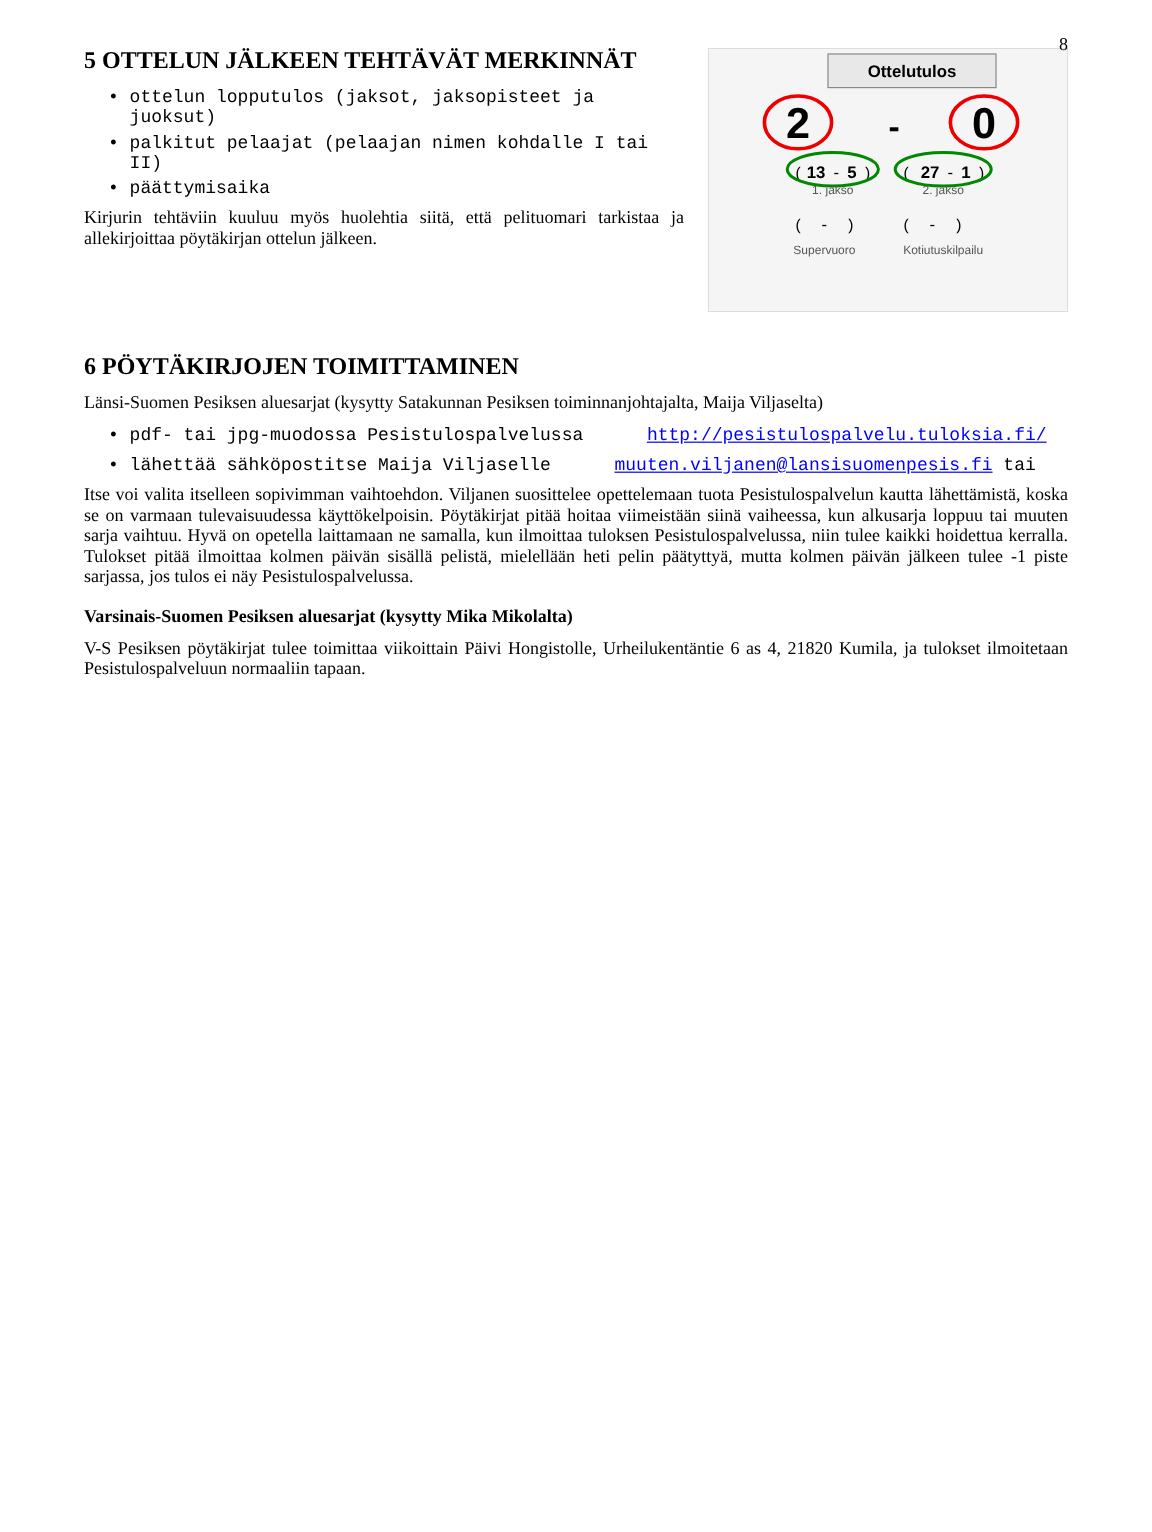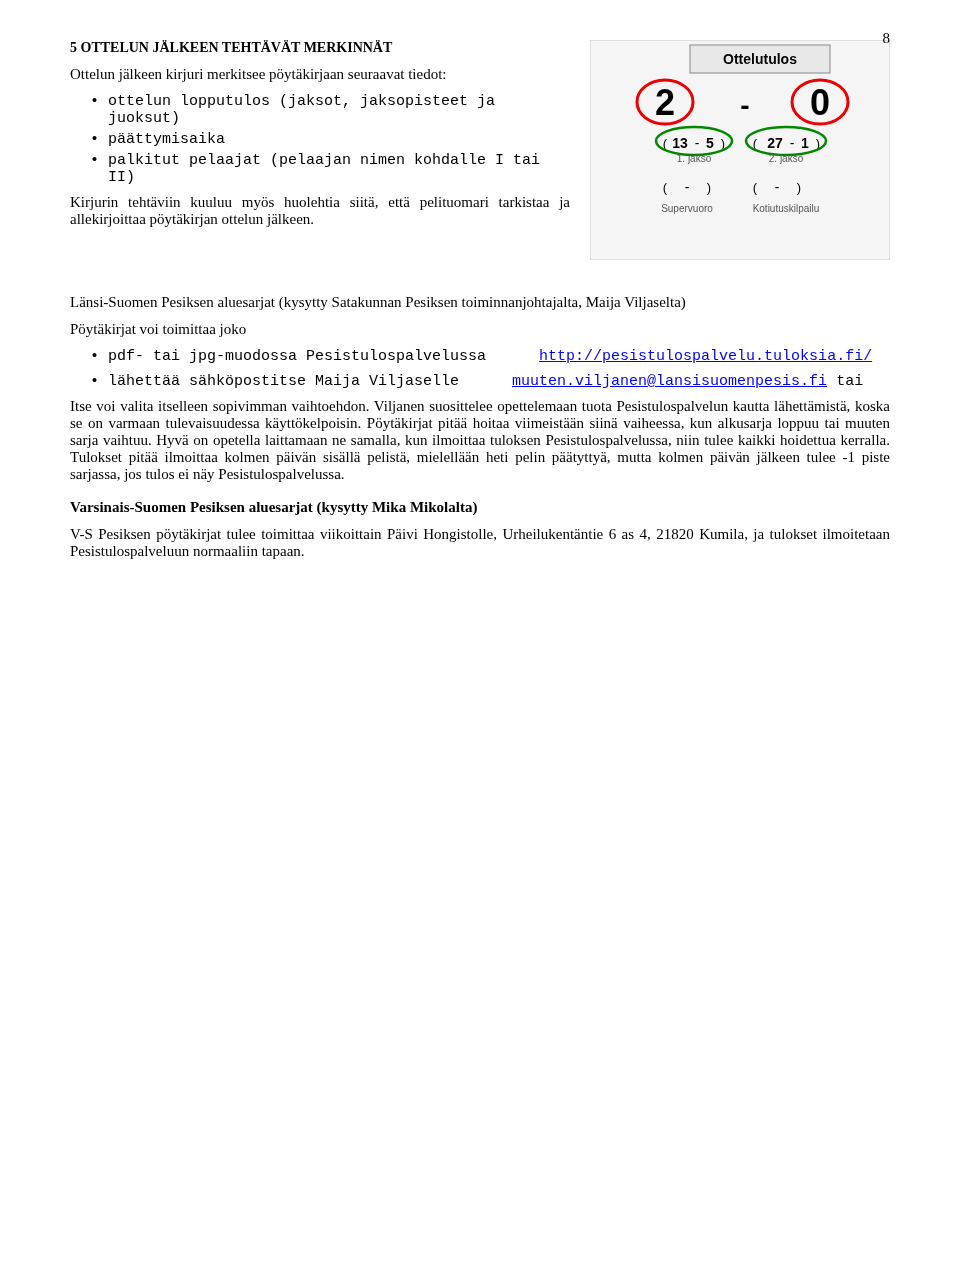--- a/index.html
+++ b/index.html
@@ -13,21 +13,21 @@
       padding: 40px 70px 40px 70px;
       position: relative;
     }
     .page-number {
       position: absolute;
       top: 30px;
       right: 70px;
       font-size: 15px;
     }
     .section-header {
-      font-size: 14px;
+      font-size: 20px;
       font-weight: bold;
       margin-bottom: 10px;
     }
     .section-5 {
       display: flex;
       gap: 20px;
       margin-bottom: 30px;
     }
     .section-5-text {
       flex: 1;
@@ -70,25 +70,24 @@
     }
   </style>
 </head>
 <body>
 
 <div class="page-number">8</div>
 
 <div class="section-5">
   <div class="section-5-text">
     <div class="section-header">5  OTTELUN JÄLKEEN TEHTÄVÄT MERKINNÄT</div>
-    <p>Ottelun jälkeen kirjuri merkitsee pöytäkirjaan seuraavat tiedot:</p>
     <ul class="bullet-list">
       <li>ottelun lopputulos (jaksot, jaksopisteet ja juoksut)</li>
+      <li>palkitut pelaajat (pelaajan nimen kohdalle I tai II)</li>
       <li>päättymisaika</li>
-      <li>palkitut pelaajat (pelaajan nimen kohdalle I tai II)</li>
     </ul>
     <p>Kirjurin tehtäviin kuuluu myös huolehtia siitä, että pelituomari tarkistaa ja allekirjoittaa pöytäkirjan ottelun jälkeen.</p>
   </div>
   <div class="section-5-image">
     
     <svg width="300" height="220" viewBox="0 0 300 220" xmlns="http://www.w3.org/2000/svg">
 
       <rect width="300" height="220" fill="#f5f5f5" stroke="#ccc" stroke-width="1"></rect>
 
       <rect x="100" y="5" width="140" height="28" fill="#e8e8e8" stroke="#888" stroke-width="1"></rect>
@@ -131,26 +130,26 @@
       <text x="187" y="152" text-anchor="middle" font-family="Arial, sans-serif" font-size="14" fill="#000">-</text>
       <text x="209" y="152" text-anchor="middle" font-family="Arial, sans-serif" font-size="13" fill="#000">)</text>
 
       <text x="97" y="172" text-anchor="middle" font-family="Arial, sans-serif" font-size="10" fill="#555">Supervuoro</text>
       <text x="196" y="172" text-anchor="middle" font-family="Arial, sans-serif" font-size="10" fill="#555">Kotiutuskilpailu</text>
     </svg>
   </div>
 </div>
 
 <div class="section-6">
+  <div class="section-header">6  PÖYTÄKIRJOJEN TOIMITTAMINEN</div>
 
   <p>
     <span style="font-weight: normal;">Länsi-Suomen Pesiksen aluesarjat (kysytty Satakunnan Pesiksen toiminnanjohtajalta, Maija Viljaselta)</span>
   </p>
 
-  <p>Pöytäkirjat voi toimittaa joko</p>
 
   <ul class="bullet-list">
     <li class="sub-bullet">
       <span>pdf- tai jpg-muodossa Pesistulospalvelussa </span><span class="link">http://pesistulospalvelu.tuloksia.fi/</span><span></span>
     </li>
     <li class="sub-bullet">
       <span>lähettää sähköpostitse Maija Viljaselle </span><span class="link">muuten.viljanen@lansisuomenpesis.fi</span><span> tai</span>
     </li>
   </ul>
 

